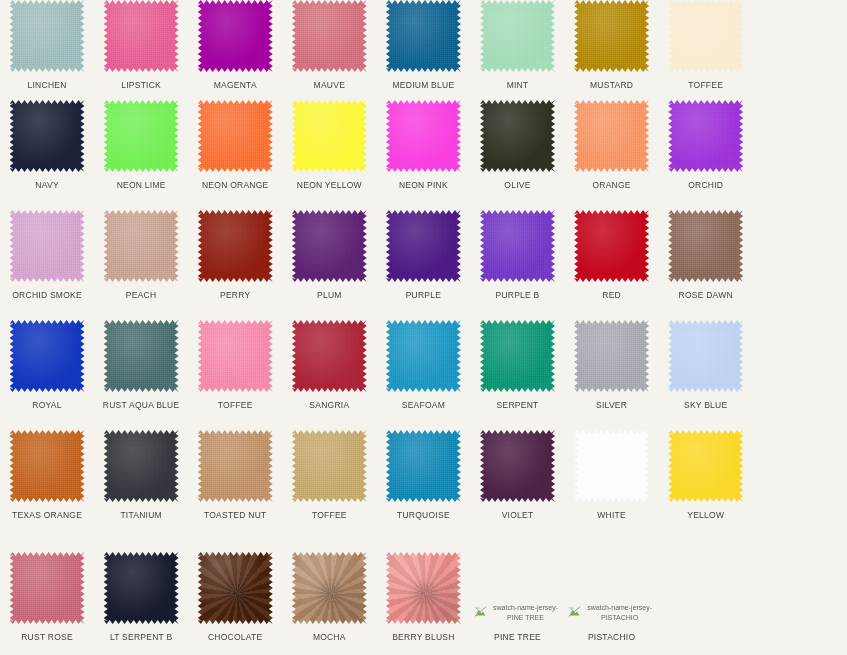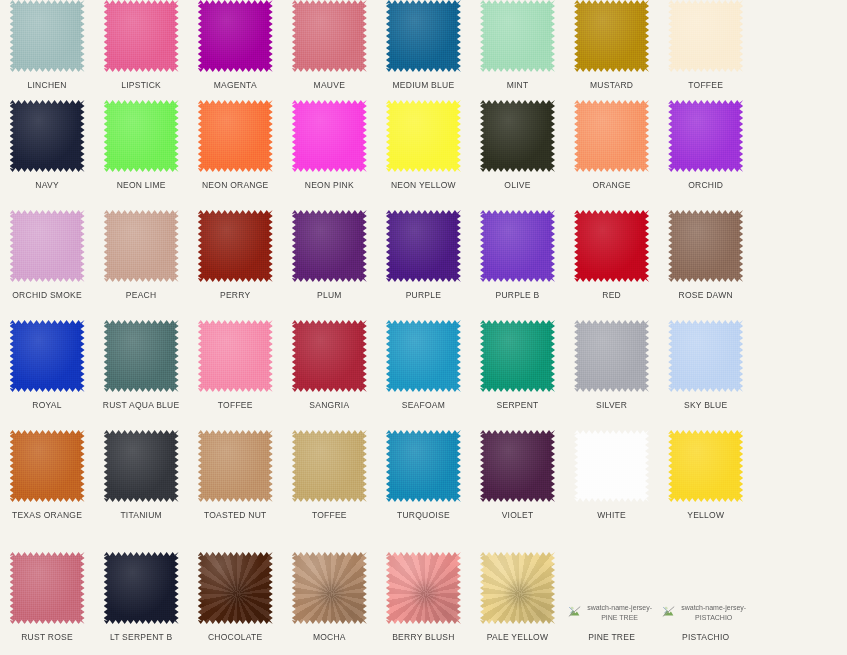--- a/index.html
+++ b/index.html
@@ -214,35 +214,35 @@
         <div class="swatch-wrap">
           <div class="zig" style="background: rgb(249, 113, 56);">
             <div class="tex"></div>
             <div class="sheen"></div>
           </div>
         </div>
         <div class="label">NEON ORANGE</div>
       </div>
       <div class="cell">
         <div class="swatch-wrap">
+          <div class="zig" style="background: rgb(251, 247, 56);">
+            <div class="tex"></div>
+            <div class="sheen"></div>
+          </div>
+        </div>
+        <div class="label">NEON YELLOW</div>
+      </div>
+      <div class="cell">
+        <div class="swatch-wrap">
           <div class="zig" style="background: rgb(248, 63, 224);">
             <div class="tex"></div>
             <div class="sheen"></div>
           </div>
         </div>
         <div class="label">NEON PINK</div>
-      </div>
-      <div class="cell">
-        <div class="swatch-wrap">
-          <div class="zig" style="background: rgb(251, 247, 56);">
-            <div class="tex"></div>
-            <div class="sheen"></div>
-          </div>
-        </div>
-        <div class="label">NEON YELLOW</div>
       </div>
       <div class="cell">
         <div class="swatch-wrap">
           <div class="zig" style="background: rgb(46, 48, 33);">
             <div class="tex"></div>
             <div class="sheen"></div>
           </div>
         </div>
         <div class="label">OLIVE</div>
       </div>
@@ -525,29 +525,20 @@
         <div class="label">MOCHA</div>
       </div>
       <div class="cell">
         <div class="swatch-wrap">
           <div class="zig drape" style="background: rgb(242, 145, 142);">
             <div class="tex"></div>
             <div class="sheen"></div>
           </div>
         </div>
         <div class="label">BERRY BLUSH</div>
-      </div>
-      <div class="cell">
-        <div class="swatch-wrap">
-          <div class="zig drape" style="background: rgb(237, 211, 134);">
-            <div class="tex"></div>
-            <div class="sheen"></div>
-          </div>
-        </div>
-        <div class="label">PALE YELLOW</div>
       </div>
       <div class="cell">
         <div class="broken">
           <div class="broken-inner">
             <span class="broken-icon"><svg viewBox="0 0 16 16" width="13" height="13">
                 <path d="M2 13 L6 6 L9 10 L11 8 L14 13 Z" fill="#7ba85a"></path>
                 <circle cx="5" cy="4" r="1.8" fill="#cfe0b8"></circle>
                 <path d="M1 14 L15 2" stroke="#9a9a9a" stroke-width="1.2" fill="none"></path>
                 <path d="M1.5 2.5 L6 7 L3 10" stroke="#8fa8c8" stroke-width="1.1" fill="none"></path>
               </svg></span>

